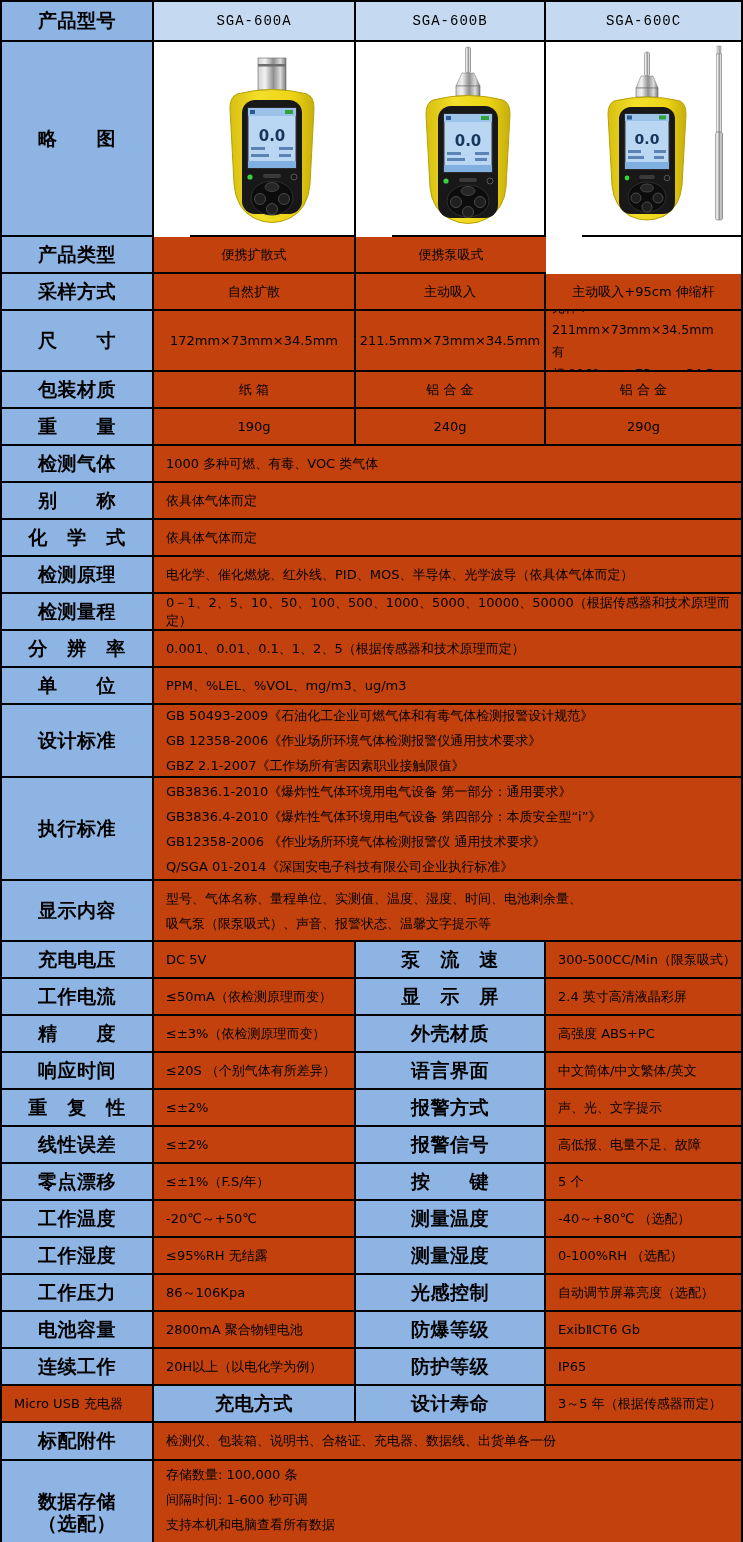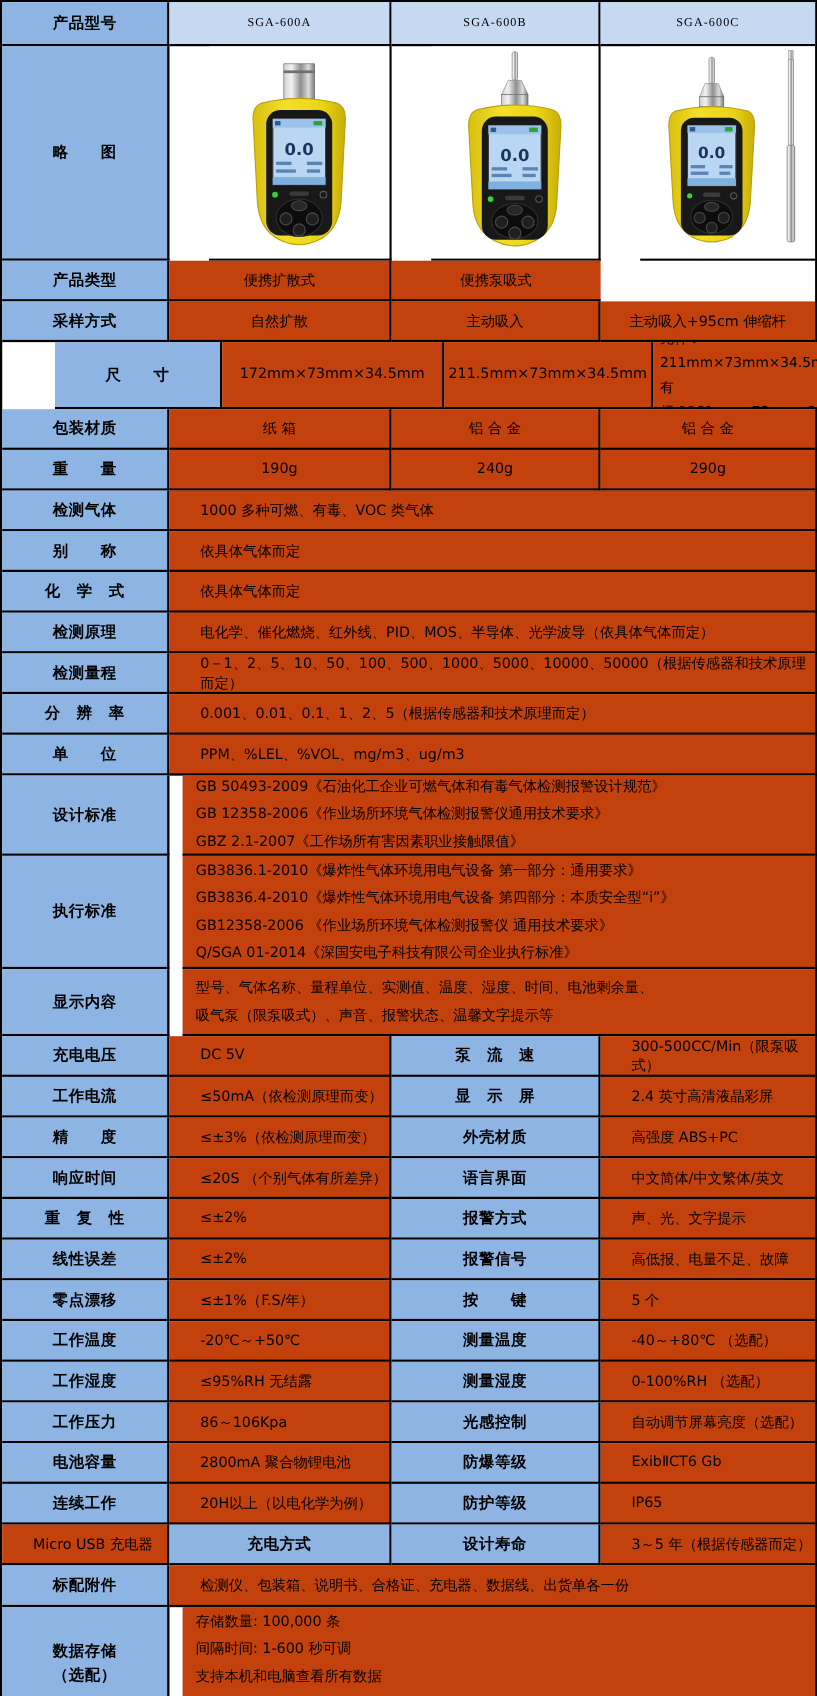--- a/index.html
+++ b/index.html
@@ -4,30 +4,30 @@
 <style>
   html,body{margin:0;padding:0;background:#fff;}
   body{font-family:"DejaVu Sans",sans-serif;color:#000;-webkit-font-smoothing:antialiased;}
   .table{width:743px;border:2px solid #000;box-sizing:border-box;background:#fff;}
   .row{display:grid;grid-template-columns:152px 202px 190px 195px;}
   .row.full{grid-template-columns:152px 587px;}
   .cell{border-right:2px solid #000;border-bottom:2px solid #000;box-sizing:border-box;
         display:flex;align-items:center;justify-content:center;overflow:hidden;}
   .row .cell:last-child{border-right:none;}
   .row.last .cell{border-bottom:none;}
-  .label{background:#8db4e2;font-weight:bold;font-size:14px;letter-spacing:.5px;text-align:center;}
+  .label{background:#8db4e2;font-weight:bold;font-size:19px;letter-spacing:.5px;text-align:center;}
   .value{background:#c2410c;font-size:13px;}
   .value.center{justify-content:center;text-align:center;}
-  .value.left{justify-content:flex-start;padding-left:28px;text-align:left;}
-  .value.multi{flex-direction:column;align-items:flex-start;justify-content:center;padding-left:12px;margin-left:12px;}
+  .value.left{justify-content:flex-start;padding-left:12px;text-align:left;}
+  .value.multi{flex-direction:column;align-items:flex-start;justify-content:center;padding-left:12px;}
   .value.multi div{line-height:25px;}
   .white{background:#fff;margin-left:36px;}
-  .h40{height:40px;} .h37{height:37px;} .h61{height:61px;margin-left:48px;} .h195{height:195px;}
+  .h40{height:40px;} .h37{height:37px;} .h61{height:61px;} .h195{height:195px;}
   .h73{height:73px;} .h103{height:103px;} .h49{height:61px;} .h38{height:38px;} .h102{height:102px;}
-  .model{font-family:Liberation Serif, serif;font-size:11px;letter-spacing:1px;background:#c5d9f1;}
+  .model{font-family:Liberation Mono, monospace;font-size:14px;letter-spacing:1px;background:#c5d9f1;}
   .dim2{flex-direction:column;align-items:flex-start;justify-content:center;padding-left:6px;font-size:12.5px;}
   .dim2 div{line-height:22px;}
   .lbl2{flex-direction:column;line-height:22px;}
   .devwrap{width:100%;height:100%;display:flex;align-items:center;justify-content:center;background:#fff;}
 </style>
 </head>
 <body>
 
 <svg width="0" height="0" style="position:absolute" aria-hidden="true">
   <defs>

